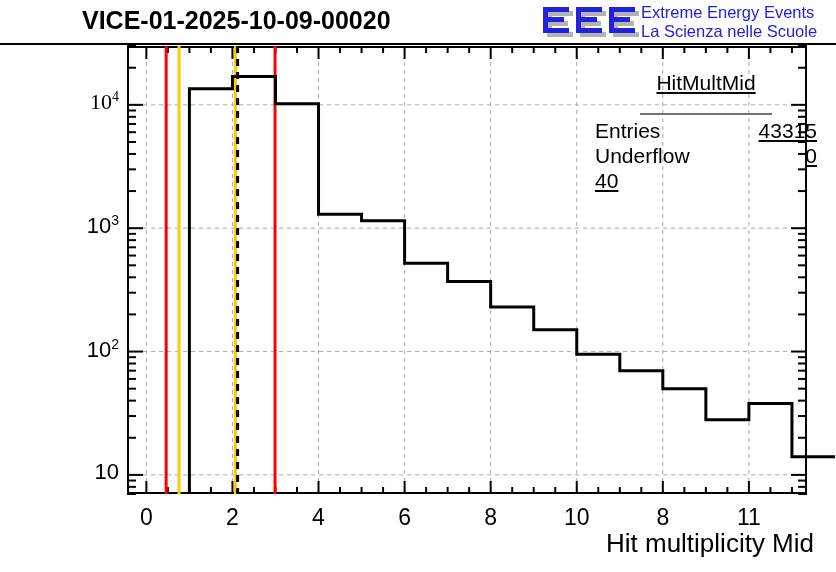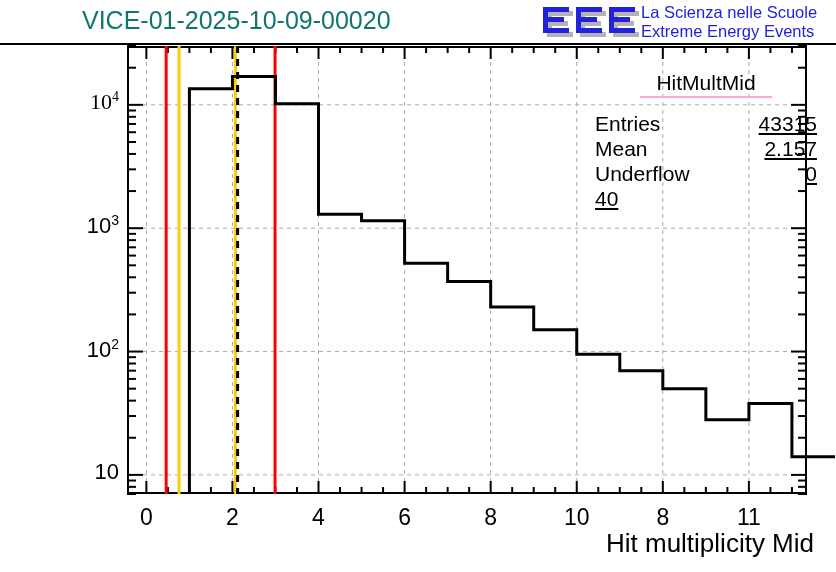--- a/index.html
+++ b/index.html
@@ -3,21 +3,21 @@
 <meta charset="utf-8">
 <title>HitMultMid</title>
 <style>
   html,body{margin:0;padding:0;background:#ffffff;}
   body{width:836px;height:572px;font-family:"Liberation Sans",sans-serif;overflow:hidden;}
   #root{position:relative;width:836px;height:572px;background:#fff;}
 
   
   .plot-title{
     position:absolute;left:82px;top:6px;
-    font-size:25px;color:#0f766e;letter-spacing:0px;white-space:nowrap;
+    font-size:25px;color:#000000;letter-spacing:0px;white-space:nowrap;font-weight:bold;
   }
   .eee-logo{position:absolute;left:541px;top:3px;width:290px;height:40px;}
   .eee-marks{position:absolute;left:0px;top:2px;width:105px;height:36px;}
   .eee-text{position:absolute;left:100px;top:0px;color:#2222dd;font-size:16.5px;line-height:19px;white-space:nowrap;}
   .eee-text div{font-family:"Liberation Sans",sans-serif;}
   .header-rule{position:absolute;left:0px;top:43px;width:836px;height:2px;background:#000;}
 
   
   .frame{
     position:absolute;left:127px;top:46px;width:680px;height:448px;
@@ -27,22 +27,22 @@
   .ytlabel sup{font-size:14px;vertical-align:super;}
   .xtlabel{position:absolute;color:#000;font-size:23px;text-align:center;white-space:nowrap;}
   .xaxis-title{position:absolute;right:22px;top:528px;font-size:26px;color:#000;white-space:nowrap;margin-left:44px;}
 
   
   .statsbox{
     position:absolute;left:592px;top:70px;width:228px;
     background:transparent;color:#000;font-size:21px;line-height:25px;
   }
   .stats-title{text-align:center;padding-bottom:1px;}
-  .stats-title span{border-bottom:2px solid #f9a8d4;padding:0 16px 1px 16px;display:inline-block;}
-  .stats-rows{padding-top:12px;}
+  .stats-title span{border-bottom:2px solid #737373;padding:0 16px 18px 16px;display:inline-block;text-decoration:underline;}
+  .stats-rows{padding-top:2px;}
   .stats-row{display:flex;justify-content:space-between;padding:0 3px;}
   .stats-row .k{text-align:left;}
   .stats-row .v{text-align:right;text-decoration:underline;}
 
   
   svg.hist{position:absolute;left:0;top:0;width:836px;height:572px;overflow:visible;}
 </style>
 </head>
 <body>
 
@@ -75,22 +75,22 @@
         <rect x="35" y="2" width="5" height="26"></rect>
         <rect x="35" y="12" width="21" height="5"></rect>
         <rect x="35" y="23" width="26" height="5"></rect>
         <rect x="68" y="2" width="26" height="5"></rect>
         <rect x="68" y="2" width="5" height="26"></rect>
         <rect x="68" y="12" width="21" height="5"></rect>
         <rect x="68" y="23" width="26" height="5"></rect>
       </g>
     </svg>
     <div class="eee-text">
+      <div>Extreme Energy Events</div>
       <div>La Scienza nelle Scuole</div>
-      <div>Extreme Energy Events</div>
     </div>
   </div>
   <div class="header-rule"></div>
 
   <div class="frame"></div>
 
   <svg class="hist">
     <g id="grid-layer">
         <line x1="146.36708860759495" y1="46" x2="146.36708860759495" y2="494" stroke="#aaaaaa" stroke-width="1" stroke-dasharray="4,4"></line>
         <line x1="232.44303797468356" y1="46" x2="232.44303797468356" y2="494" stroke="#aaaaaa" stroke-width="1" stroke-dasharray="4,4"></line>
@@ -270,24 +270,20 @@
   <div class="statsbox">
     <div class="stats-title">
       <span>HitMultMid</span>
     </div>
     <div class="stats-rows" id="stats-rows">
         <div class="stats-row">
           <span class="k">Entries</span>
           <span class="v">43315</span>
         </div>
         <div class="stats-row">
-          <span class="k">Mean</span>
-          <span class="v">2.157</span>
-        </div>
-        <div class="stats-row">
           <span class="k">Underflow</span>
           <span class="v">0</span>
         </div>
         <div class="stats-row">
           <span class="v">40</span>
         </div>
       </div>
   </div>
 
 </div>

